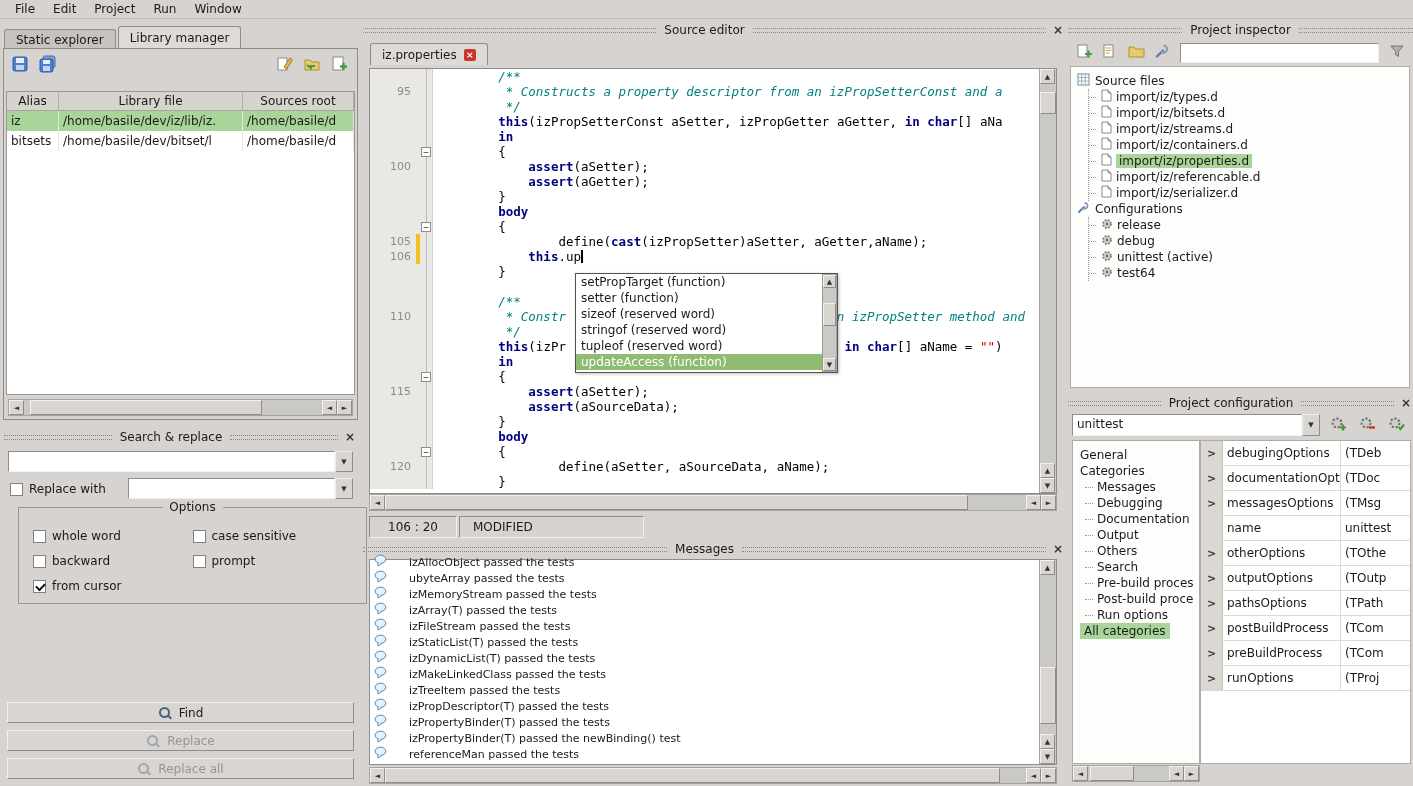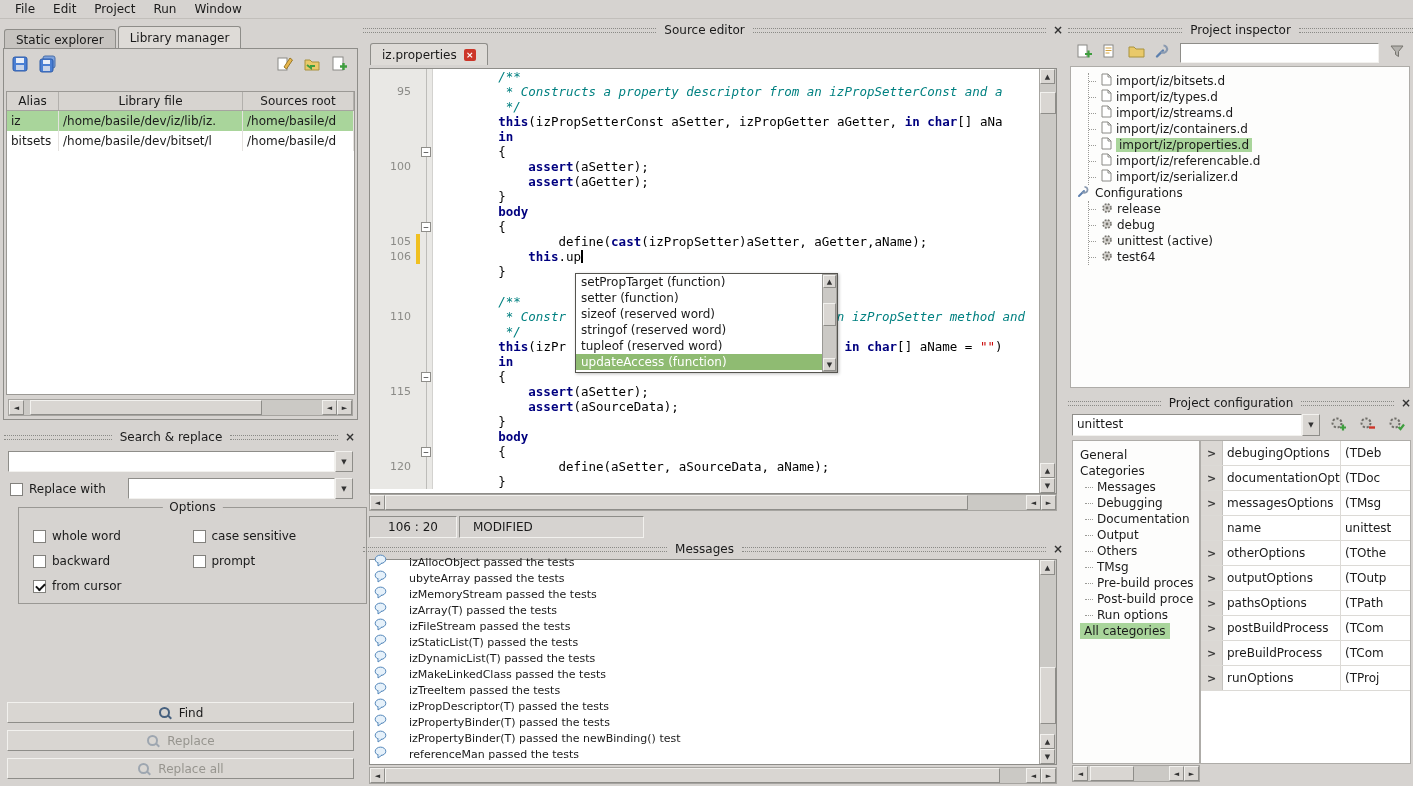--- a/index.html
+++ b/index.html
@@ -682,34 +682,41 @@
       </span>
     <input class="insp-input" value="" style="">
     <span class="tool-btn">
       <span id="filter-ic"><svg width="14" height="13">
             <path d="M1 1 h12 l-4.5 5.5 v5 l-3 -2 v-3 z" fill="#b3b1ad" stroke="#76746e"></path>
           </svg></span>
     </span>
   </div>
 
   <div id="insp-tree-box">
+      <div class="tree-root">
+    <span><svg width="13" height="13">
+            <rect x="1" y="1" width="11" height="11" fill="#fff" stroke="#7a8aa0"></rect>
+            <path d="M1 4.5 h11 M4.7 1 v11 M8.3 1 v11 M1 8 h11" stroke="#9ab0c8" fill="none"></path>
+          </svg></span>
+    <span>Source files</span>
+  </div>
   <div class="tree-kids">
   <div class="tree-child">
       <span><svg width="11" height="13">
               <path d="M1 1 h6 l3 3 v8 H1 z" fill="#fff" stroke="#8a8a86"></path>
               <path d="M7 1 v3 h3" fill="none" stroke="#8a8a86"></path>
             </svg></span>
-      <span class="">import/iz/bitsets.d</span>
+      <span class="">import/iz/types.d</span>
     </div>
         <div class="tree-child">
       <span><svg width="11" height="13">
               <path d="M1 1 h6 l3 3 v8 H1 z" fill="#fff" stroke="#8a8a86"></path>
               <path d="M7 1 v3 h3" fill="none" stroke="#8a8a86"></path>
             </svg></span>
-      <span class="">import/iz/types.d</span>
+      <span class="">import/iz/bitsets.d</span>
     </div>
         <div class="tree-child">
       <span><svg width="11" height="13">
               <path d="M1 1 h6 l3 3 v8 H1 z" fill="#fff" stroke="#8a8a86"></path>
               <path d="M7 1 v3 h3" fill="none" stroke="#8a8a86"></path>
             </svg></span>
       <span class="">import/iz/streams.d</span>
     </div>
         <div class="tree-child">
       <span><svg width="11" height="13">
@@ -827,21 +834,21 @@
       <div class="cat-item indent">
     <span class="">Documentation</span>
   </div>
       <div class="cat-item indent">
     <span class="">Output</span>
   </div>
       <div class="cat-item indent">
     <span class="">Others</span>
   </div>
       <div class="cat-item indent">
-    <span class="">TMsg</span>
+    <span class="">Search</span>
   </div>
       <div class="cat-item indent">
     <span class="">Pre-build proces</span>
   </div>
       <div class="cat-item indent">
     <span class="">Post-build proce</span>
   </div>
       <div class="cat-item indent">
     <span class="">Run options</span>
   </div>

